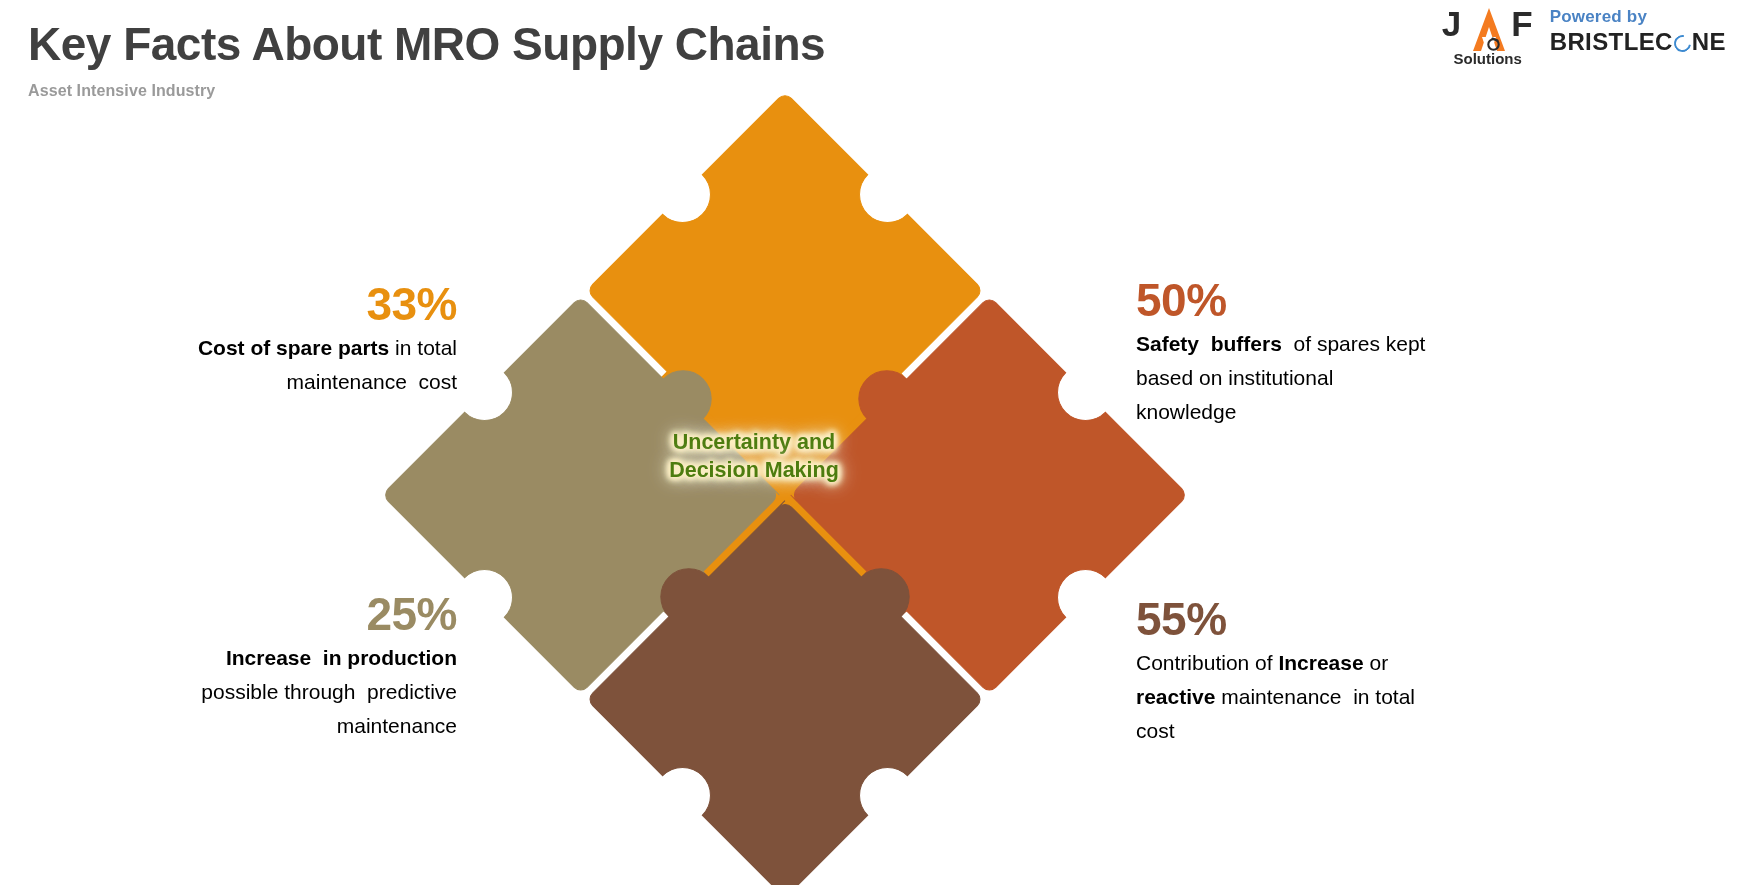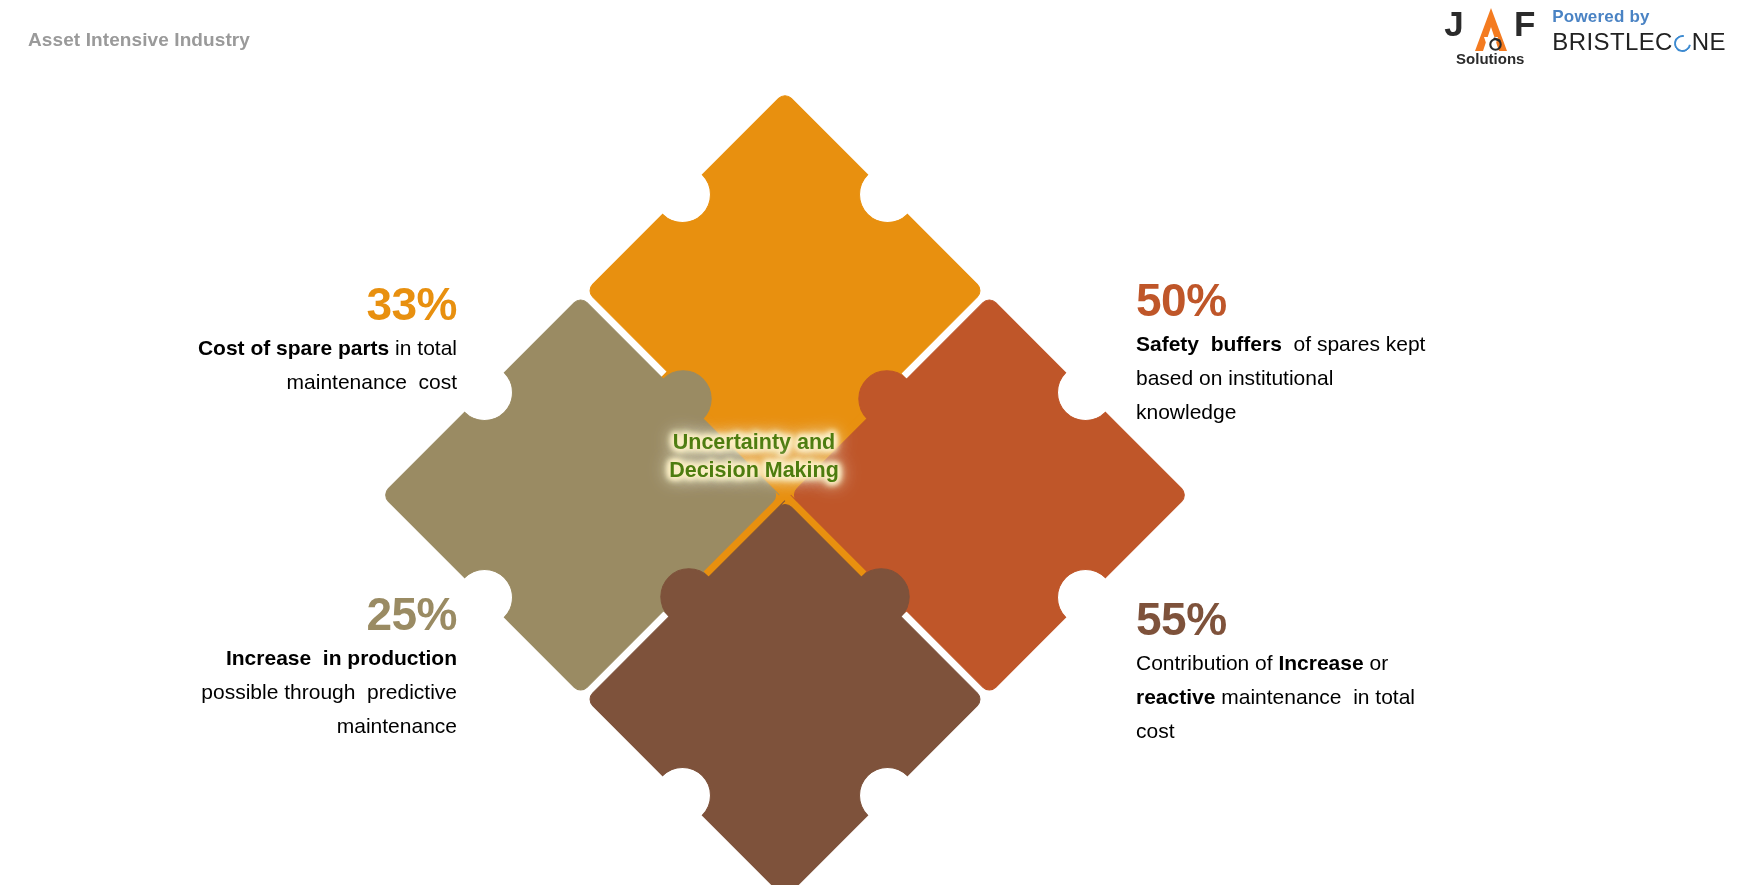--- a/index.html
+++ b/index.html
@@ -29,21 +29,21 @@
   #page-title {
     font-size: 46px;
     font-weight: bold;
     color: #404040;
     letter-spacing: -0.5px;
     line-height: 1.15;
     white-space: nowrap;
   }
 
   #page-subtitle {
-    font-size: 19px;
+    font-size: 16px;
     font-weight: bold;
     color: #9a9a9a;
     margin-top: 11px;
     letter-spacing: 0.1px;
   }
 
   
   #logo-area {
     position: absolute;
     right: 22px;
@@ -95,21 +95,21 @@
     font-size: 17px;
     font-weight: bold;
     color: #4a83c4;
     letter-spacing: 0.2px;
     line-height: 1;
     margin-bottom: 5px;
   }
 
   .bc-name {
     font-size: 24px;
-    font-weight: normal;
+    font-weight: bold;
     color: #222;
     letter-spacing: 0.4px;
     line-height: 1;
     display: flex;
     align-items: center;
   }
   .bc-o-ring {
     display: inline-block;
     width: 17px;
     height: 17px;
@@ -178,20 +178,21 @@
     color: #000;
     margin-top: 3px;
     white-space: pre-wrap;
   }
   .fact-desc b { font-weight: bold; }
 </style>
 </head>
 <body>
 
 <div id="header">
+  <div id="page-title">Key Facts About MRO Supply Chains</div>
   <div id="page-subtitle">Asset Intensive Industry</div>
 </div>
 
 <div id="logo-area">
 
   <div class="jaf-block">
     <div class="jaf-wordmark">
       <span class="jaf-j">J</span>
       <span class="jaf-f">F</span>
       <svg class="jaf-mark" viewBox="0 0 36 46">

